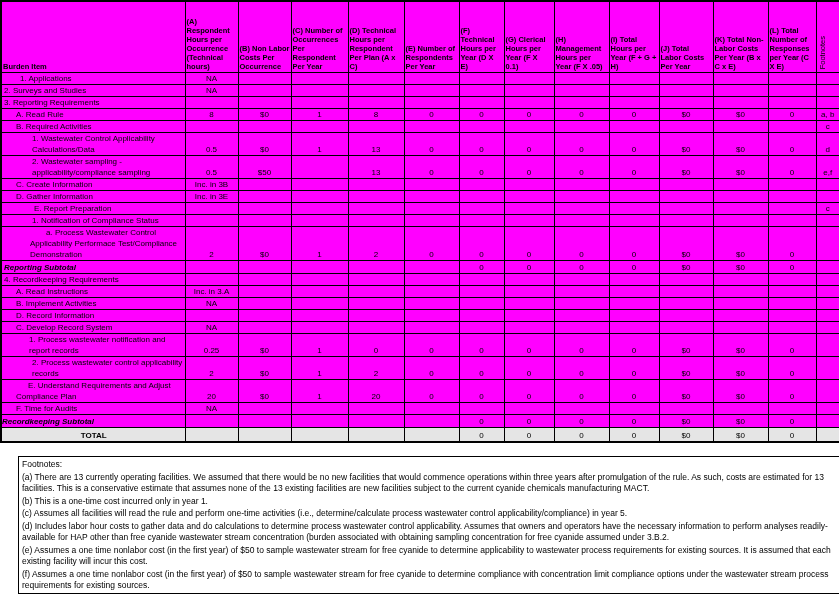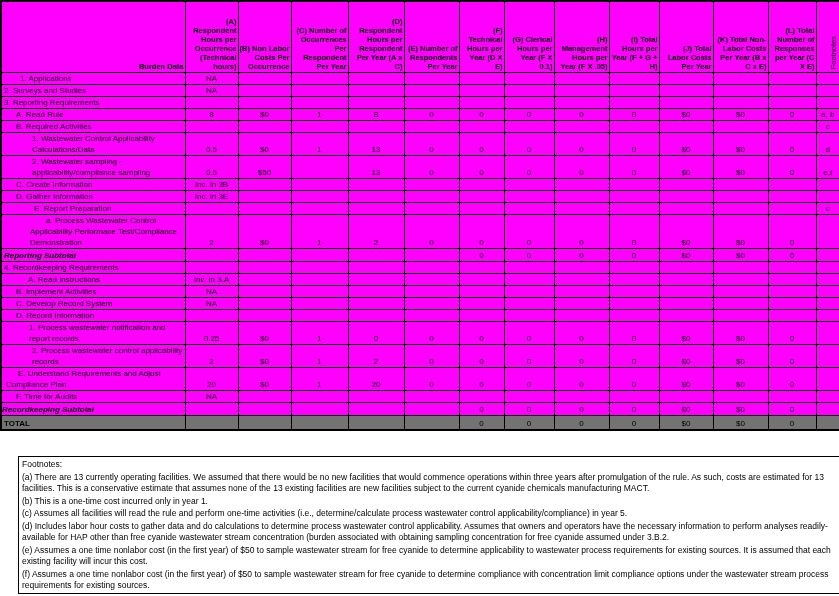--- a/index.html
+++ b/index.html
@@ -11,35 +11,35 @@
   table.burden{
     border-collapse:collapse;table-layout:fixed;width:839px;
     border:2px solid #000;
   }
   table.burden td, table.burden th{
     border:1px solid #000;background:#FF00FF;
     font-size:8px;line-height:11px;padding:0 1px;overflow:hidden;
     vertical-align:bottom;
   }
   table.burden th{
-    font-weight:bold;font-size:7.5px;line-height:9px;text-align:right;
+    font-weight:bold;font-size:7.5px;line-height:9px;text-align:left;
     height:68px;padding:1px;
   }
   th.fnhead{vertical-align:middle;}
   th.fnhead span{
     display:inline-block;writing-mode:vertical-rl;transform:rotate(180deg);
     font-weight:normal;font-size:7.5px;
   }
   td.lbl{text-align:left;}
   td.val{text-align:center;}
   td.fn{text-align:center;font-size:7.5px;margin-top:44px;}
   tr.plain td{height:11px;}
   tr.sub td.lbl{font-weight:bold;font-style:italic;}
   tr.sub td{height:12px;}
-  tr.total td{background:#737373;height:13px;}
+  tr.total td{background:#e5e5e5;height:13px;text-align:center;}
   tr.total td.lbl{font-weight:bold;}
   #footnotes{
     position:absolute;left:18px;top:456px;width:837px;height:138px;
     border:1px solid #000;background:#fff;
     font-size:8.5px;line-height:11.5px;padding:2px 3px;box-sizing:border-box;
   }
   #footnotes .fnline{margin:0 0 1px 0;}
 </style>
 </head>
 <body>
@@ -57,25 +57,25 @@
         <col style="width:50px">
         <col style="width:55px">
         <col style="width:50px">
         <col style="width:54px">
         <col style="width:55px">
         <col style="width:48px">
         <col style="width:24px">
       </colgroup>
     <thead id="thead">
         <tr>
-          <th>Burden Data</th>
+          <th>Burden Item</th>
           <th>(A) Respondent Hours per Occurrence (Technical hours)</th>
           <th>(B) Non Labor Costs Per Occurrence</th>
           <th>(C) Number of Occurrences Per Respondent Per Year</th>
-          <th>(D) Respondent Hours per Respondent Per Year (A x C)</th>
+          <th>(D) Technical Hours per Respondent Per Plan (A x C)</th>
           <th>(E) Number of Respondents Per Year</th>
           <th>(F) Technical Hours per Year (D X E)</th>
           <th>(G) Clerical Hours per Year (F X 0.1)</th>
           <th>(H) Management Hours per Year (F X .05)</th>
           <th>(I) Total Hours per Year (F + G + H)</th>
           <th>(J) Total Labor Costs Per Year</th>
           <th>(K) Total Non-Labor Costs Per Year (B x C x E)</th>
           <th>(L) Total Number of Responses per Year (C X E)</th>
           <th class="fnhead"><span>Footnotes</span></th>
         </tr>
@@ -235,20 +235,36 @@
           <td class="val"></td>
           <td class="val"></td>
           <td class="val"></td>
           <td class="val"></td>
           <td class="val"></td>
           <td class="val"></td>
           <td class="val"></td>
           <td class="fn">c</td>
         </tr>
         <tr class="plain">
+          <td class="lbl" style="padding-left:30px;text-indent:0px">1. Notification of Compliance Status</td>
+          <td class="val"></td>
+          <td class="val"></td>
+          <td class="val"></td>
+          <td class="val"></td>
+          <td class="val"></td>
+          <td class="val"></td>
+          <td class="val"></td>
+          <td class="val"></td>
+          <td class="val"></td>
+          <td class="val"></td>
+          <td class="val"></td>
+          <td class="val"></td>
+          <td class="fn"></td>
+        </tr>
+        <tr class="plain">
           <td class="lbl" style="padding-left:28px;text-indent:16px">a. Process Wastewater Control Applicability Performace Test/Compliance Demonstration</td>
           <td class="val">2</td>
           <td class="val">$0</td>
           <td class="val">1</td>
           <td class="val">2</td>
           <td class="val">0</td>
           <td class="val">0</td>
           <td class="val">0</td>
           <td class="val">0</td>
           <td class="val">0</td>
@@ -283,21 +299,21 @@
           <td class="val"></td>
           <td class="val"></td>
           <td class="val"></td>
           <td class="val"></td>
           <td class="val"></td>
           <td class="val"></td>
           <td class="val"></td>
           <td class="fn"></td>
         </tr>
         <tr class="plain">
-          <td class="lbl" style="padding-left:14px;text-indent:12px">A. Read Instructions</td>
+          <td class="lbl" style="padding-left:2px;text-indent:12px">A. Read Instructions</td>
           <td class="val">Inc. in 3.A</td>
           <td class="val"></td>
           <td class="val"></td>
           <td class="val"></td>
           <td class="val"></td>
           <td class="val"></td>
           <td class="val"></td>
           <td class="val"></td>
           <td class="val"></td>
           <td class="val"></td>
@@ -315,52 +331,52 @@
           <td class="val"></td>
           <td class="val"></td>
           <td class="val"></td>
           <td class="val"></td>
           <td class="val"></td>
           <td class="val"></td>
           <td class="val"></td>
           <td class="fn"></td>
         </tr>
         <tr class="plain">
+          <td class="lbl" style="padding-left:2px;text-indent:12px">D. Record Information</td>
+          <td class="val"></td>
+          <td class="val"></td>
+          <td class="val"></td>
+          <td class="val"></td>
+          <td class="val"></td>
+          <td class="val"></td>
+          <td class="val"></td>
+          <td class="val"></td>
+          <td class="val"></td>
+          <td class="val"></td>
+          <td class="val"></td>
+          <td class="val"></td>
+          <td class="fn"></td>
+        </tr>
+        <tr class="plain">
           <td class="lbl" style="padding-left:2px;text-indent:12px">C. Develop Record System</td>
           <td class="val">NA</td>
           <td class="val"></td>
           <td class="val"></td>
           <td class="val"></td>
           <td class="val"></td>
           <td class="val"></td>
           <td class="val"></td>
           <td class="val"></td>
           <td class="val"></td>
           <td class="val"></td>
           <td class="val"></td>
           <td class="val"></td>
           <td class="fn"></td>
         </tr>
         <tr class="plain">
-          <td class="lbl" style="padding-left:2px;text-indent:12px">D. Record Information</td>
-          <td class="val"></td>
-          <td class="val"></td>
-          <td class="val"></td>
-          <td class="val"></td>
-          <td class="val"></td>
-          <td class="val"></td>
-          <td class="val"></td>
-          <td class="val"></td>
-          <td class="val"></td>
-          <td class="val"></td>
-          <td class="val"></td>
-          <td class="val"></td>
-          <td class="fn"></td>
-        </tr>
-        <tr class="plain">
           <td class="lbl" style="padding-left:27px;text-indent:0px">1. Process wastewater notification and report records</td>
           <td class="val">0.25</td>
           <td class="val">$0</td>
           <td class="val">1</td>
           <td class="val">0</td>
           <td class="val">0</td>
           <td class="val">0</td>
           <td class="val">0</td>
           <td class="val">0</td>
           <td class="val">0</td>
@@ -379,21 +395,21 @@
           <td class="val">0</td>
           <td class="val">0</td>
           <td class="val">0</td>
           <td class="val">0</td>
           <td class="val">$0</td>
           <td class="val">$0</td>
           <td class="val">0</td>
           <td class="fn"></td>
         </tr>
         <tr class="plain">
-          <td class="lbl" style="padding-left:4px;text-indent:12px">E. Understand Requirements and Adjust Compliance Plan</td>
+          <td class="lbl" style="padding-left:14px;text-indent:12px">E. Understand Requirements and Adjust Compliance Plan</td>
           <td class="val">20</td>
           <td class="val">$0</td>
           <td class="val">1</td>
           <td class="val">20</td>
           <td class="val">0</td>
           <td class="val">0</td>
           <td class="val">0</td>
           <td class="val">0</td>
           <td class="val">0</td>
           <td class="val">$0</td>

